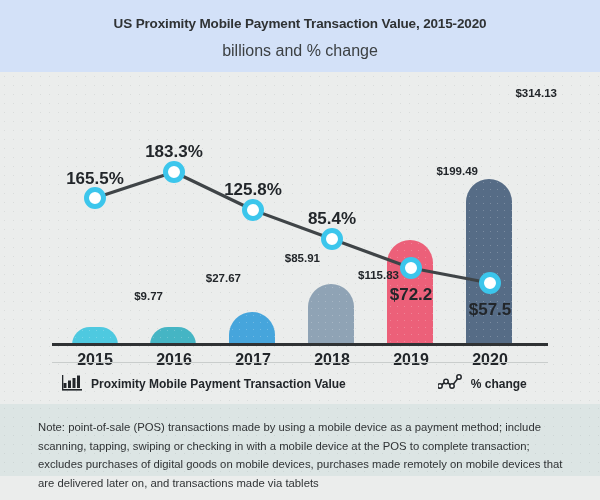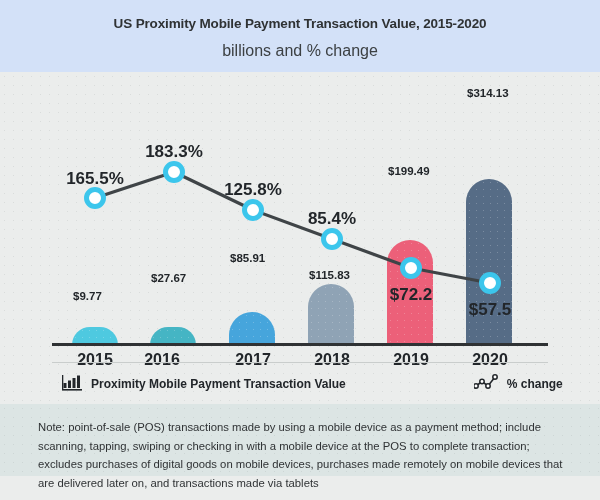--- a/index.html
+++ b/index.html
@@ -83,21 +83,21 @@
     border-radius: 23px 23px 0 0;
     background: radial-gradient(circle, rgba(255,255,255,0.22) 0.7px, transparent 0.8px) 0 0 / 7px 7px;
   }
 
   .bar-value {
     position: absolute;
     font-size: 11.5px;
     font-weight: bold;
     color: #22262a;
     white-space: nowrap;
-    text-align: left;
+    text-align: right;
     width: 90px;
     margin-left: -22px;
   }
   .pct-value {
     position: absolute;
     font-size: 17px;
     font-weight: bold;
     color: #22262a;
     white-space: nowrap;
     text-align: center;
@@ -135,21 +135,20 @@
   .legend-inner {
     position: absolute;
     left: 52px;
     top: 0;
     width: 496px;
     height: 42px;
     border-top: 1px solid #c9cdcc;
     border-bottom: 1px solid #c9cdcc;
     display: flex;
     align-items: center;
-    gap: 36px;
   }
   .legend-item {
     display: flex;
     align-items: center;
   }
   .legend-item.series1 { margin-left: 10px; }
   .legend-item.series2 { margin-left: 92px; }
   .legend-label {
     font-size: 12px;
     font-weight: bold;
@@ -232,21 +231,21 @@
       <div class="bar-value" style="left:489px; top:15px;">$314.13</div>
 
       <div class="pct-value" style="left:95px; top:97px;">165.5%</div>
       <div class="pct-value" style="left:174px; top:70px;">183.3%</div>
       <div class="pct-value" style="left:253px; top:108px;">125.8%</div>
       <div class="pct-value" style="left:332px; top:137px;">85.4%</div>
       <div class="pct-value" style="left:411px; top:213px;">$72.2</div>
       <div class="pct-value" style="left:490px; top:228px;">$57.5</div>
 
       <div class="xlabel" style="left:95px;">2015</div>
-      <div class="xlabel" style="left:162px;">2016</div>
+      <div class="xlabel" style="left:174px;">2016</div>
       <div class="xlabel" style="left:253px;">2017</div>
       <div class="xlabel" style="left:332px;">2018</div>
       <div class="xlabel" style="left:411px;">2019</div>
       <div class="xlabel" style="left:490px;">2020</div>
     </div>
 
     <div class="axis-line"></div>
   </div>
 
   <div class="legend">

